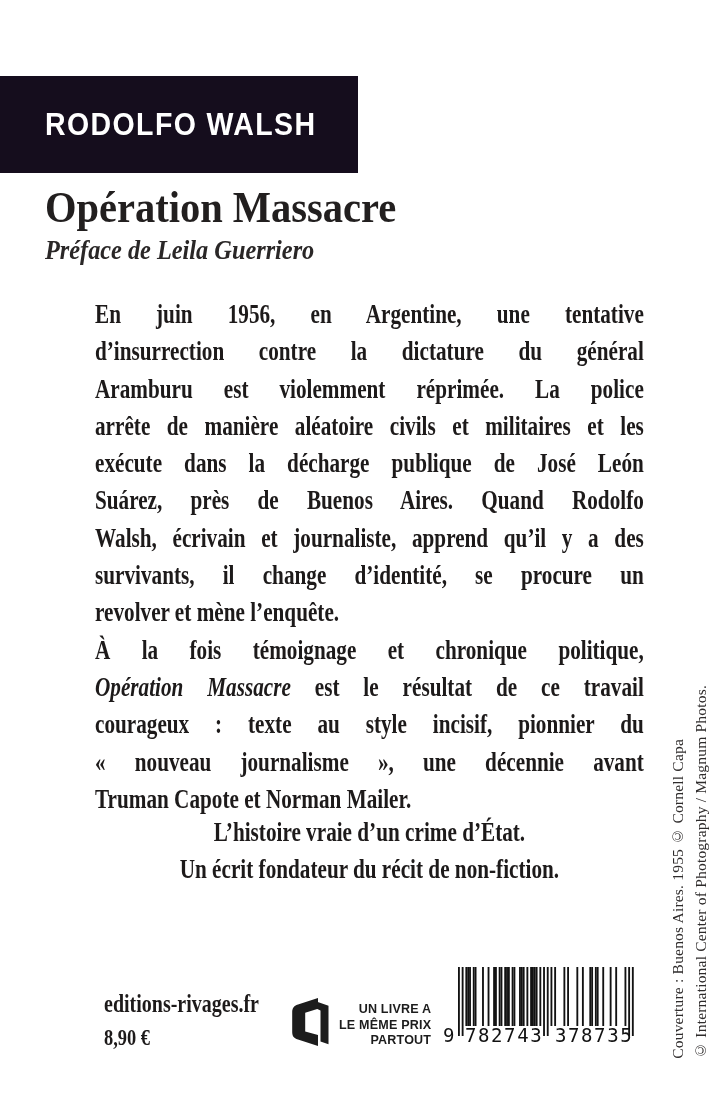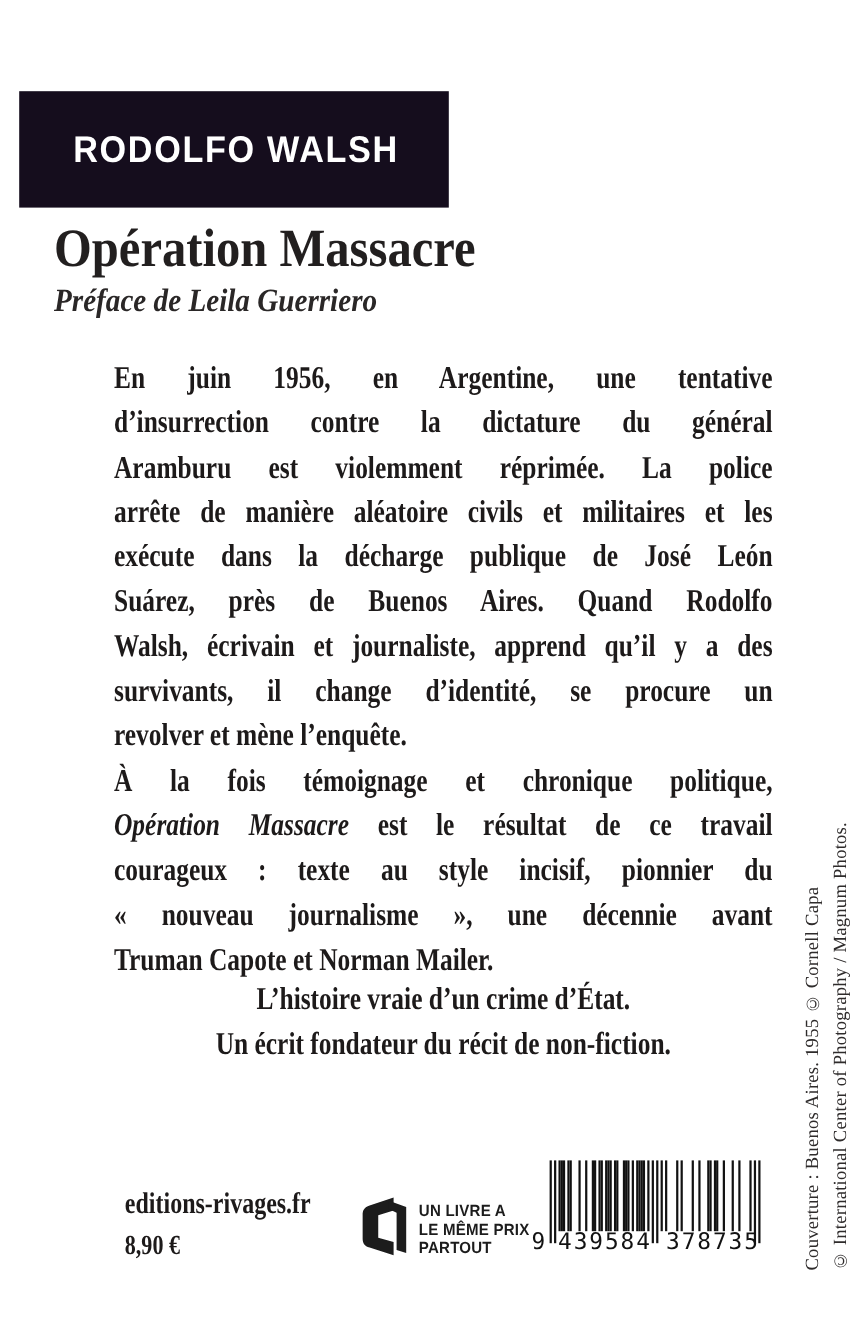--- a/index.html
+++ b/index.html
@@ -7,21 +7,21 @@
     position: relative;
     width: 720px; height: 1112px;
     background: #ffffff;
     overflow: hidden;
     font-family: "Liberation Serif", serif;
     color: #1d1a1a;
   }
 
   
   .banner {
-    position: absolute; left: 16px; top: 76px;
+    position: absolute; left: 0; top: 76px;
     width: 358px; height: 97px;
     background: #150d1d;
     display: flex; align-items: center;
   }
   .banner .author {
     display: inline-block;
     margin-left: 45px;
     font-family: "Liberation Sans", sans-serif;
     font-weight: 800;
     font-size: 31px;
@@ -82,22 +82,22 @@
   .pub-block {
     position: absolute; left: 104px; top: 990px;
     transform: scaleX(0.8); transform-origin: left top;
     white-space: nowrap;
   }
   .pub-url  { font-size: 25px; font-weight: bold; color: #1d1a1a; }
   .price    { font-size: 23px; font-weight: bold; color: #1d1a1a; margin-top: 7px; }
 
   
   .price-logo {
-    position: absolute; left: 301px; top: 997px;
-    display: flex; align-items: flex-start;
+    position: absolute; left: 291px; top: 997px;
+    display: flex; align-items: flex-start; text-align: right;
   }
   .price-logo svg { display: block; }
   .price-logo .logo-text {
     margin-left: 8px; margin-top: 4px;
     font-family: "Liberation Sans", sans-serif;
     font-weight: bold; font-size: 13.5px; line-height: 15.5px;
     letter-spacing: 0.2px; color: #1c1c1c;
     transform: scaleX(0.93); transform-origin: left top;
     white-space: nowrap;
   }
@@ -226,21 +226,21 @@
         <rect x="138.75" y="0" width="1.85" height="59"></rect>
         <rect x="144.30" y="0" width="1.85" height="59"></rect>
         <rect x="151.70" y="0" width="1.85" height="59"></rect>
         <rect x="157.25" y="0" width="1.85" height="59"></rect>
         <rect x="166.50" y="0" width="1.85" height="59"></rect>
         <rect x="170.20" y="0" width="1.85" height="69"></rect>
         <rect x="173.90" y="0" width="1.85" height="69"></rect>
       </svg>
     <div class="bc-digits">
       <span class="bc-first">9</span>
-      <span class="bc-left">439584</span>
+      <span class="bc-left">782743</span>
       <span class="bc-right">378735</span>
     </div>
   </div>
 
   <div class="credit">
     <span>Couverture : Buenos Aires. 1955 © Cornell Capa</span>
     <span>© International Center of Photography / Magnum Photos.</span>
   </div>
 
 </div>

